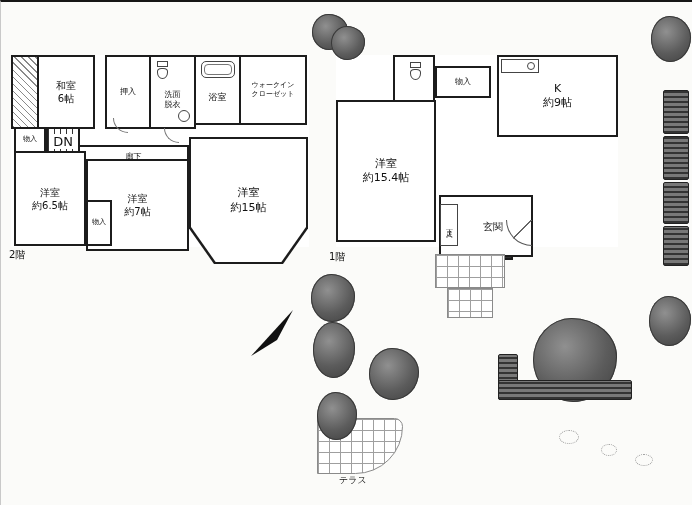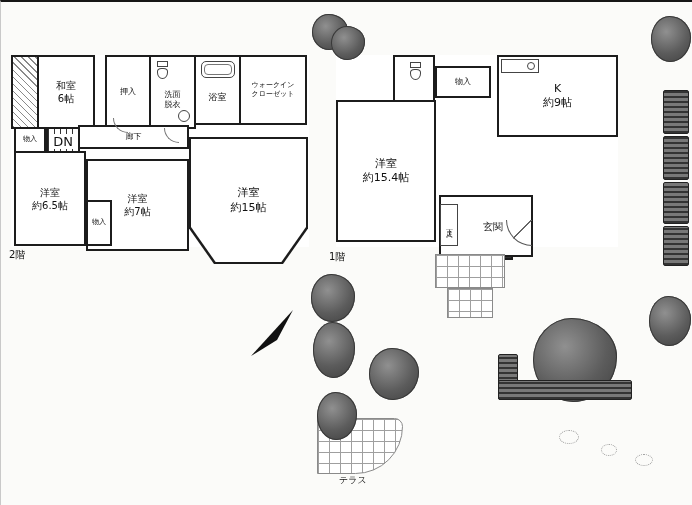--- a/index.html
+++ b/index.html
@@ -89,21 +89,21 @@
   </div>
 
   <div class="abs room" style="left:13px;top:125px;width:32px;height:26px;">
     <div class="lbl fs7">物入</div>
   </div>
 
   <div class="abs stairs-v" style="left:45px;top:125px;width:34px;height:28px;">
     <span class="chip">DN</span>
   </div>
 
-  <div class="abs room" style="left:77px;top:123px;width:111px;height:24px;">
+  <div class="abs room" style="left:77px;top:143px;width:111px;height:24px;">
     <div class="lbl fs8">廊下</div>
   </div>
 
   <div class="abs room" style="left:13px;top:149px;width:72px;height:95px;">
     <div class="lbl fs10">
       <span>洋室</span>
       <span>約6.5帖</span>
     </div>
   </div>
 

